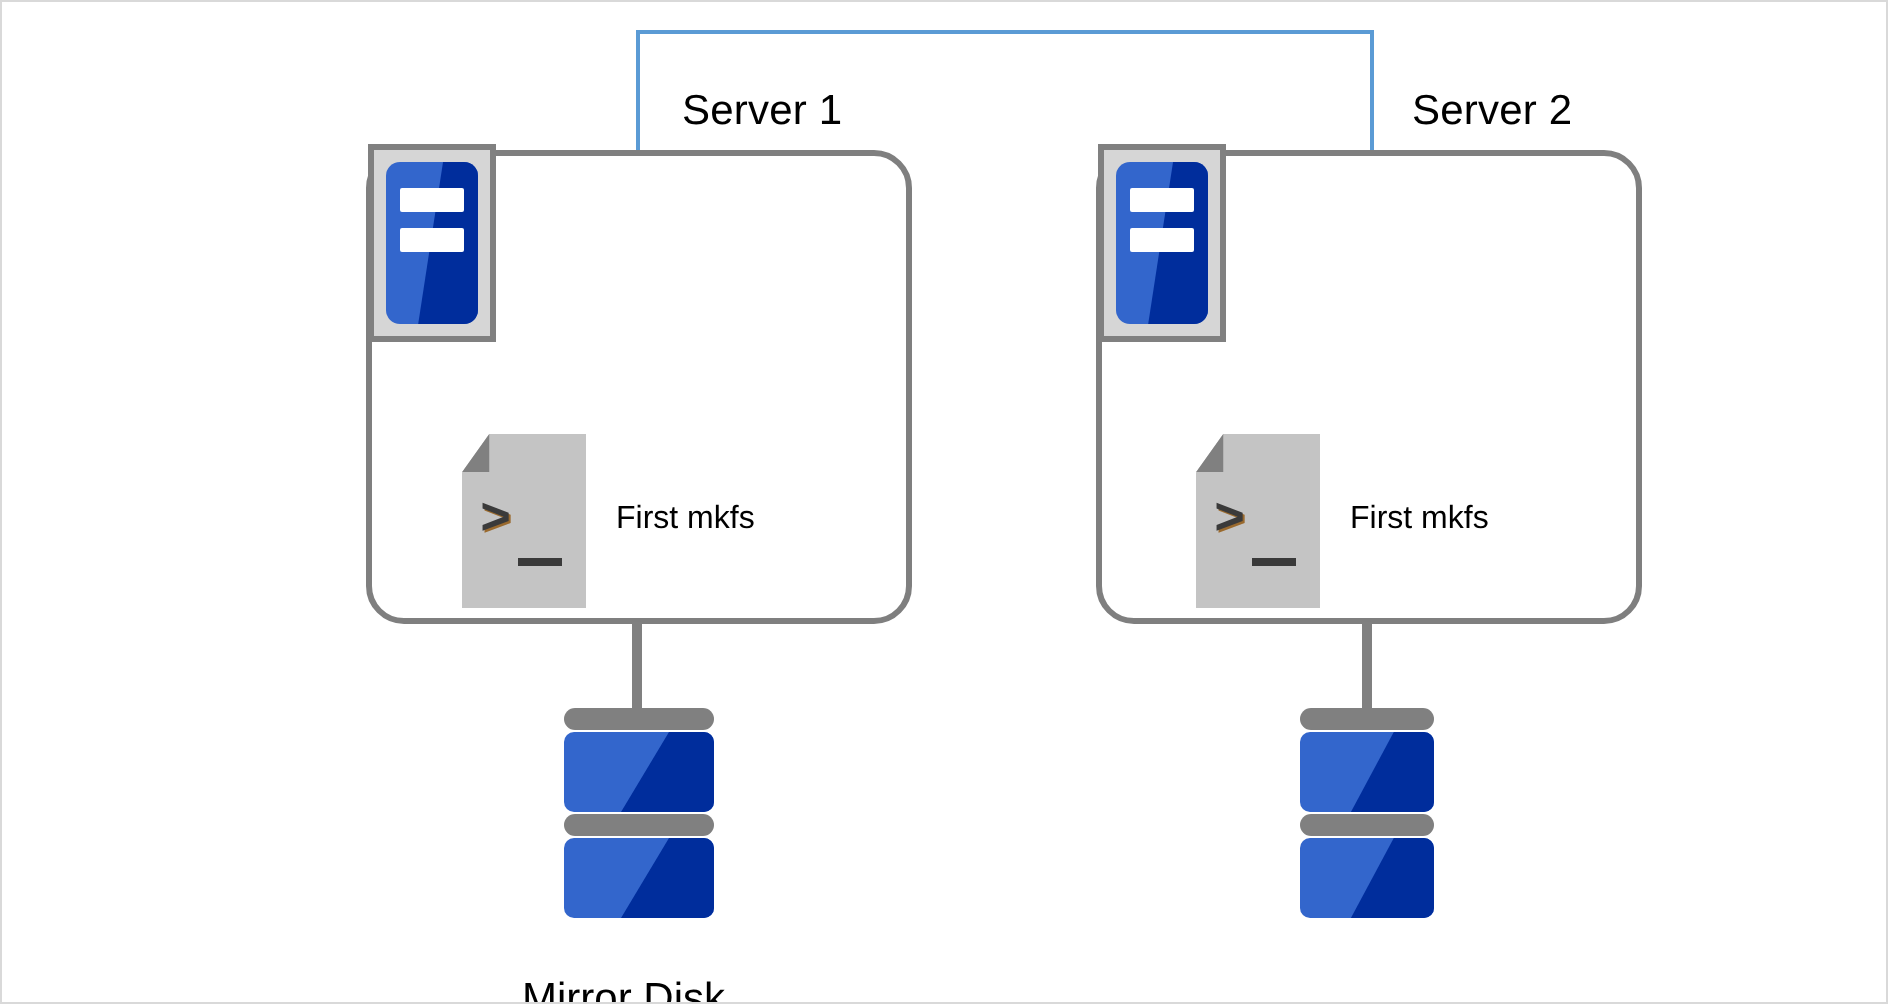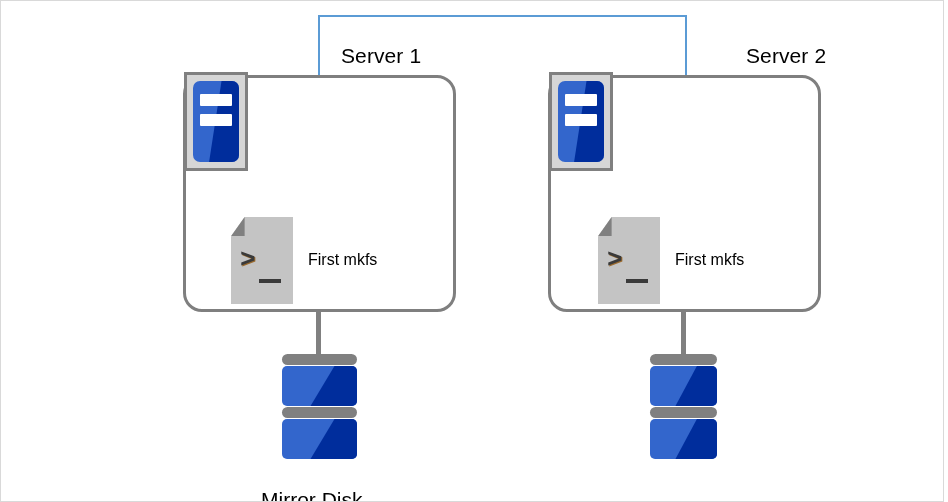--- a/index.html
+++ b/index.html
@@ -52,21 +52,21 @@
   
   .server-label {
     position: absolute;
     top: 43px;
     font-size: 21px;
     color: #000000;
     white-space: nowrap;
     letter-spacing: 0.1px;
   }
   #server-label-1 { left: 340px; }
-  #server-label-2 { left: 705px; margin-left: 40px; }
+  #server-label-2 { left: 705px; }
 
   
   .machine-icon {
     position: absolute;
     top: 71px;
     width: 64px;
     height: 99px;
     box-sizing: border-box;
     background: #d6d6d6;
     border: 3px solid #808080;

